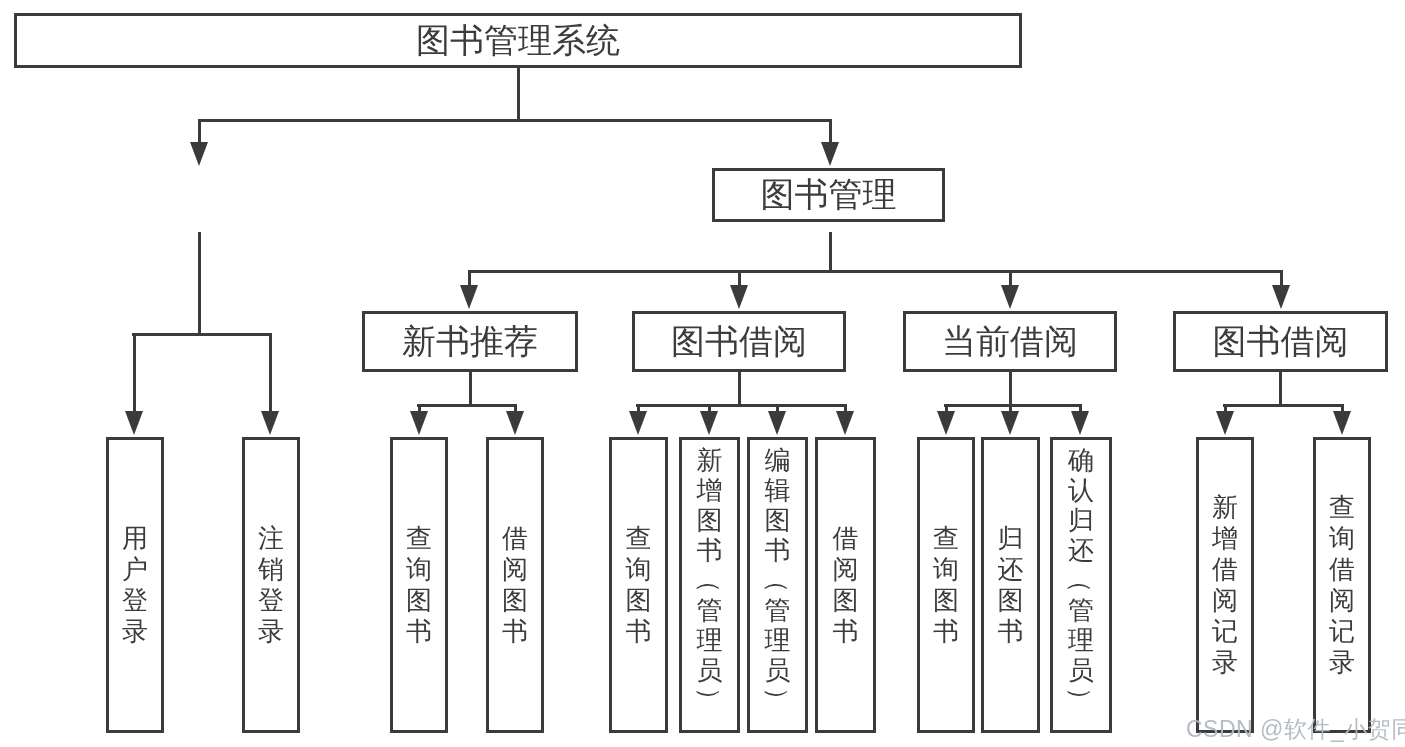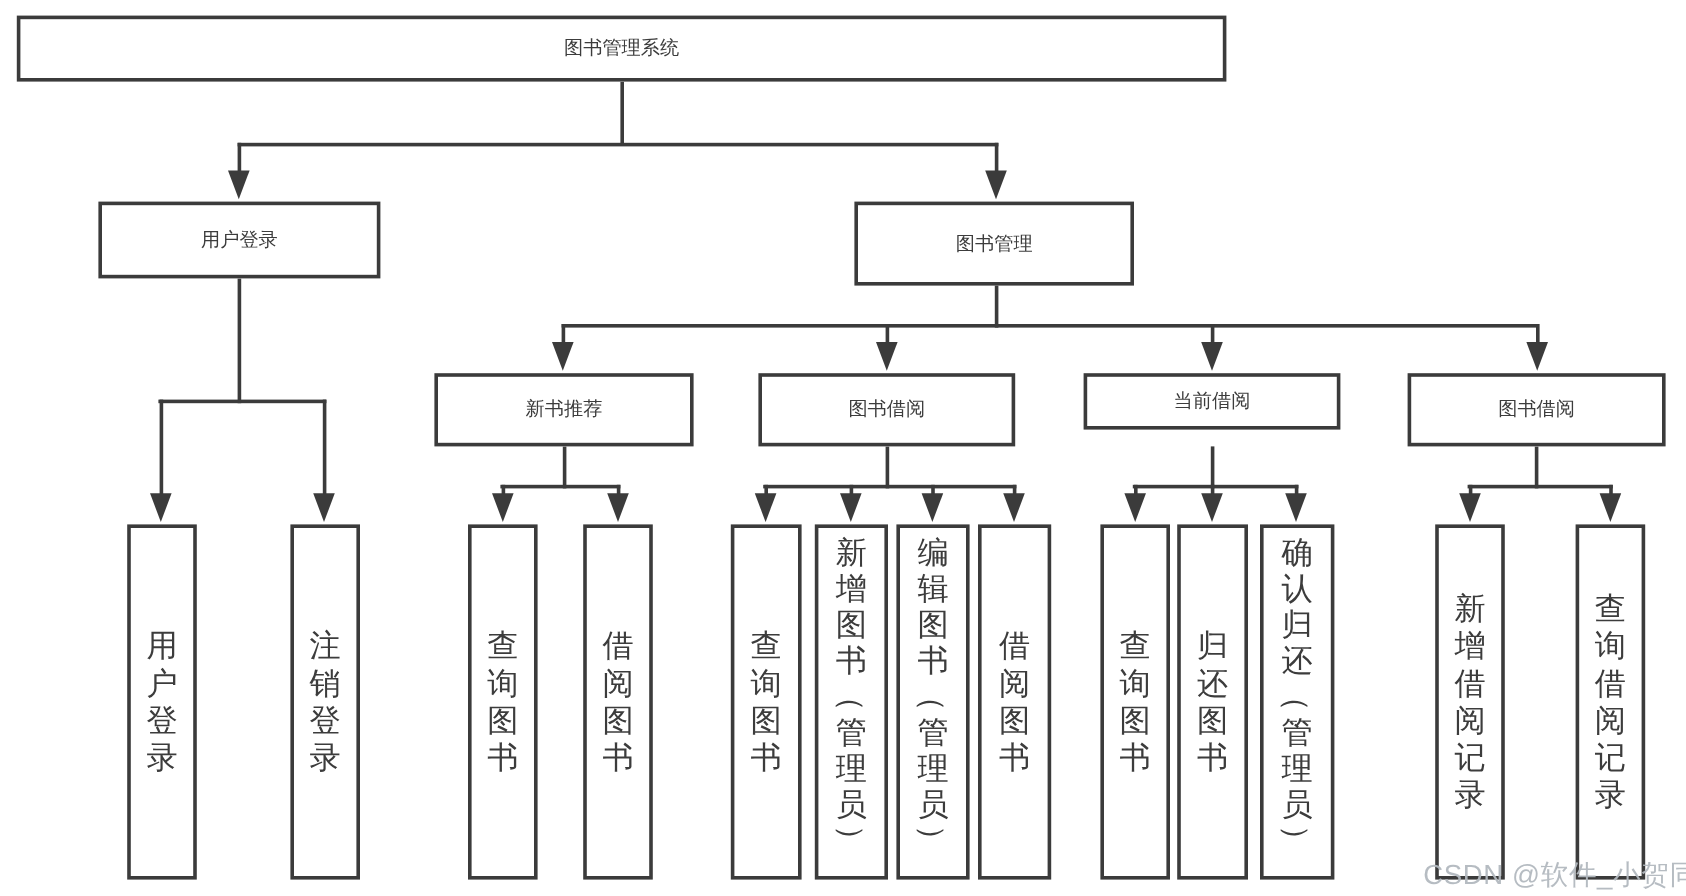--- a/index.html
+++ b/index.html
@@ -8,21 +8,21 @@
   .canvas {
     position:relative; width:1405px; height:747px;
     background:#ffffff; overflow:hidden;
   }
   
   .box {
     position:absolute; border:3px solid #3b3b3b; background:#ffffff;
     display:flex; align-items:center; justify-content:center;
     color:#3c3c3c;
   }
-  .hlabel { font-size:16px; white-space:nowrap; }
+  .hlabel { font-size:34px; white-space:nowrap; }
   
   .vbox { flex-direction:column; font-size:26px; }
   .vbox .vch { display:block; height:31px; line-height:31px; width:100%; text-align:center; }
   .vbox .vrot { transform:rotate(90deg); }
   .vbox.vtop { justify-content:flex-start; padding-top:5px; }
   .vbox.vtop .vch { height:30px; line-height:30px; }
   
   .ln { position:absolute; background:#3b3b3b; }
   .arr {
     position:absolute; width:0; height:0;
@@ -96,34 +96,31 @@
   <div class="ln" style="left:1223px;top:404px;width:121px;height:3px"></div>
   <div class="ln" style="left:1224px;top:404px;width:3px;height:10px"></div>
   <div class="arr" style="left:1216px;top:411px"></div>
   <div class="ln" style="left:1341px;top:404px;width:3px;height:10px"></div>
   <div class="arr" style="left:1333px;top:411px"></div>
 
   <div class="box" style="left:14px;top:13px;width:1008px;height:55px">
     <span class="hlabel">图书管理系统</span>
   </div>
 
-  <div class="box" style="left:82px;top:168px;width:235px;height:64px">
-    <span class="hlabel">用户登录</span>
-  </div>
-  <div class="box" style="left:712px;top:168px;width:233px;height:70px">
+  <div class="box" style="left:712px;top:168px;width:233px;height:54px">
     <span class="hlabel">图书管理</span>
   </div>
 
   <div class="box" style="left:632px;top:311px;width:214px;height:61px">
     <span class="hlabel">图书借阅</span>
   </div>
   <div class="box" style="left:362px;top:311px;width:216px;height:61px">
     <span class="hlabel">新书推荐</span>
   </div>
-  <div class="box" style="left:903px;top:311px;width:214px;height:47px">
+  <div class="box" style="left:903px;top:311px;width:214px;height:61px">
     <span class="hlabel">当前借阅</span>
   </div>
   <div class="box" style="left:1173px;top:311px;width:215px;height:61px">
     <span class="hlabel">图书借阅</span>
   </div>
 
   <div class="box vbox" style="left:106px;top:437px;width:58px;height:296px">
       <span class="vch">用</span>
       <span class="vch">户</span>
       <span class="vch">登</span>

